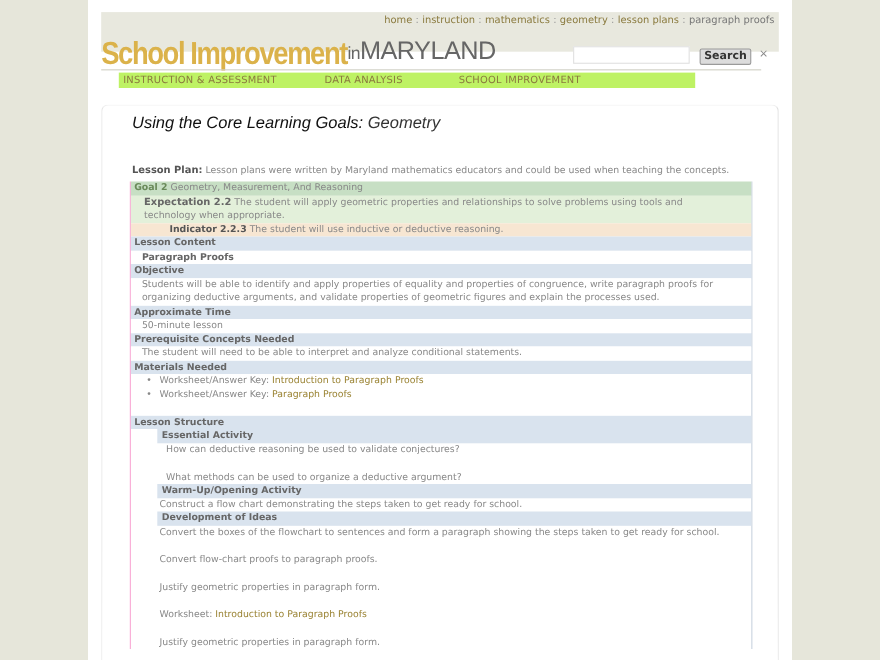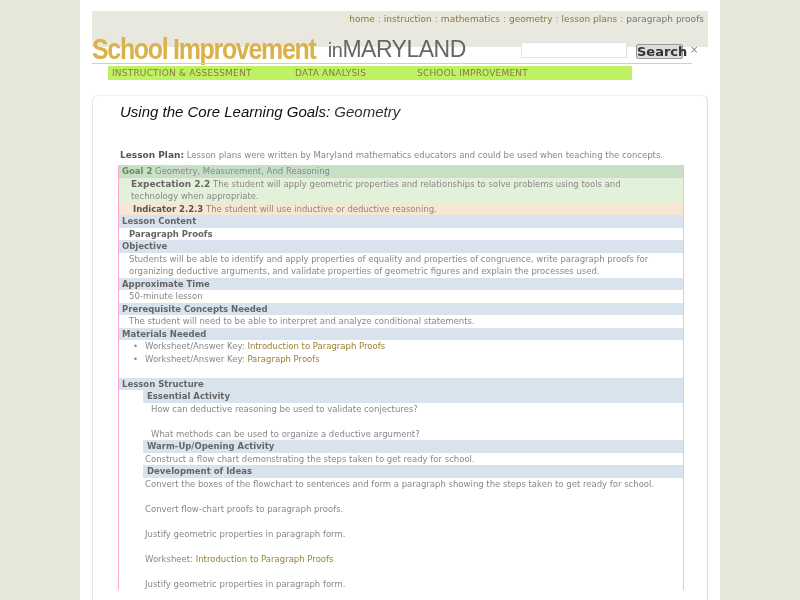--- a/index.html
+++ b/index.html
@@ -34,32 +34,32 @@
     font-family: "Liberation Sans", sans-serif; font-weight: bold;
     font-size: 29px; color: #dbb24a; letter-spacing: -1.5px;
     transform: scaleX(0.86); transform-origin: left bottom;
     display: inline-block; line-height: 30px;
   }
   .logo-sub {
     font-family: "Liberation Sans", sans-serif;
     font-size: 23px; color: #666; margin-left: -36px; line-height: 28px;
     letter-spacing: -0.5px;
   }
-  .logo-sub .in { font-size: 20px; margin-left: 12px; }
+  .logo-sub .in { font-size: 16px; }
   .logo-rule {
     position: absolute; left: 12px; top: 63px; width: 600px; height: 1px; background: #cfcfc4;
   }
   .search-input {
     position: absolute; left: 441px; top: 42px; width: 106px; height: 16px;
     border: 1px solid #e0e0e0; background: #fff;
   }
   .search-btn {
     position: absolute; left: 556px; top: 44px; width: 47px; height: 15px;
     background: #dcdcdc; border: 1px solid #9a9a9a; border-radius: 2px;
-    font-size: 13px; font-weight: bold; color: #333; line-height: 13px;
+    font-size: 10px; font-weight: bold; color: #333; text-align: center; line-height: 13px;
   }
   .search-clear {
     position: absolute; left: 610px; top: 44px; font-size: 10px; color: #888;
   }
   .mainnav {
     position: absolute; left: 28px; top: 66px; width: 524px; height: 14px;
     background: #bef264;
   }
   .mainnav span {
     position: absolute; top: 2px; font-size: 9px; color: #8a7a3e; letter-spacing: 0.2px;
@@ -90,21 +90,21 @@
   .tbl {
     position: absolute; left: 38px; top: 165px; width: 566px;
     border-left: 1px solid #f9a8d4; border-right: 1px solid #c9d3de;
     font-size: 8.5px; line-height: 12.5px;
   }
   .row { padding-left: 3px; white-space: nowrap; }
   .goal { background: #c7dfc4; color: #888; }
   .goal b { color: #6a8a5a; }
   .expect { background: #e3f0da; color: #888; padding-left: 12px; white-space: normal; padding-right: 16px; }
   .expect b { color: #666; font-size: 9px; }
-  .indicator { background: #f7e6d2; color: #888; padding-left: 14px; }
+  .indicator { background: #f7e6d2; color: #888; padding-left: 35px; }
   .indicator b { color: #555; }
   .hdr { background: #d9e3ee; color: #666; font-weight: bold; }
   .body { color: #888; padding-left: 10px; background: #fff; white-space: normal; padding-right: 8px; }
   .body b { color: #666; }
   .list { padding-left: 14px; color: #888; }
   .list li { list-style: none; position: relative; padding-left: 12px; }
   .list li::before { content: "•"; position: absolute; left: 0; color: #888; }
   .link { color: #9a8333; }
   .sub-hdr { background: #d9e3ee; color: #666; font-weight: bold; margin-left: 24px; padding-left: 4px; }
   .sub-body { color: #888; padding-left: 32px; }

